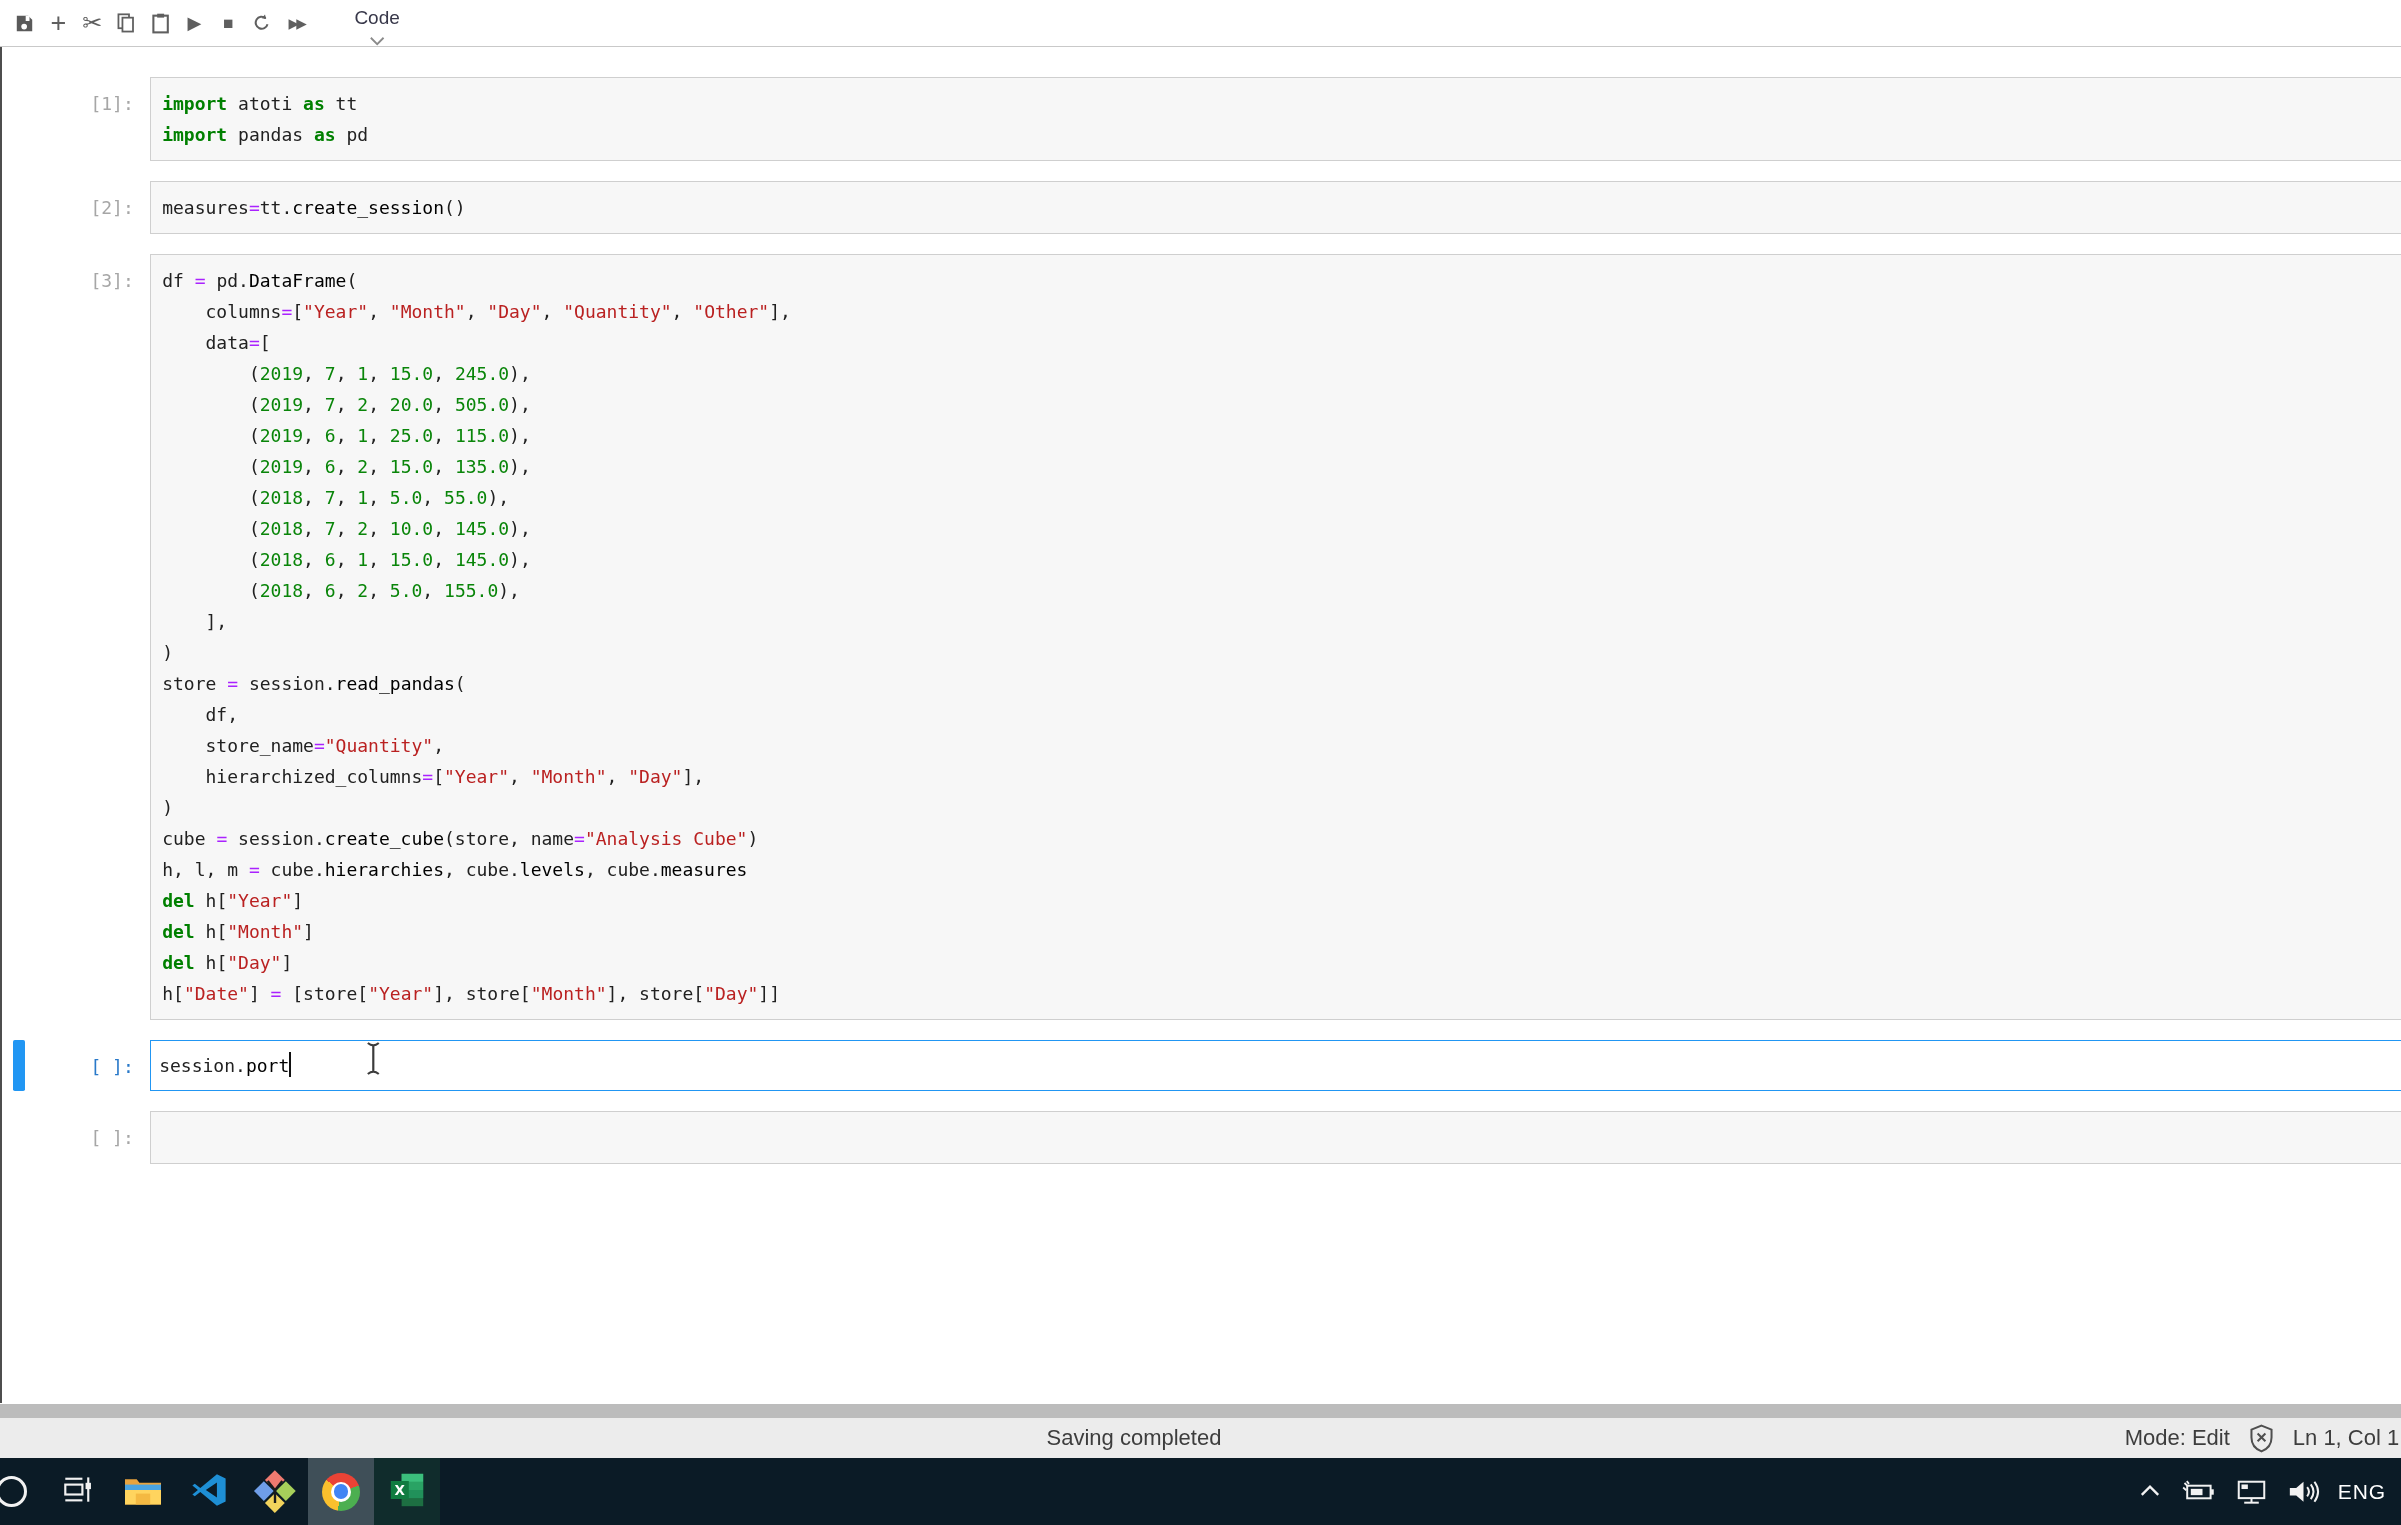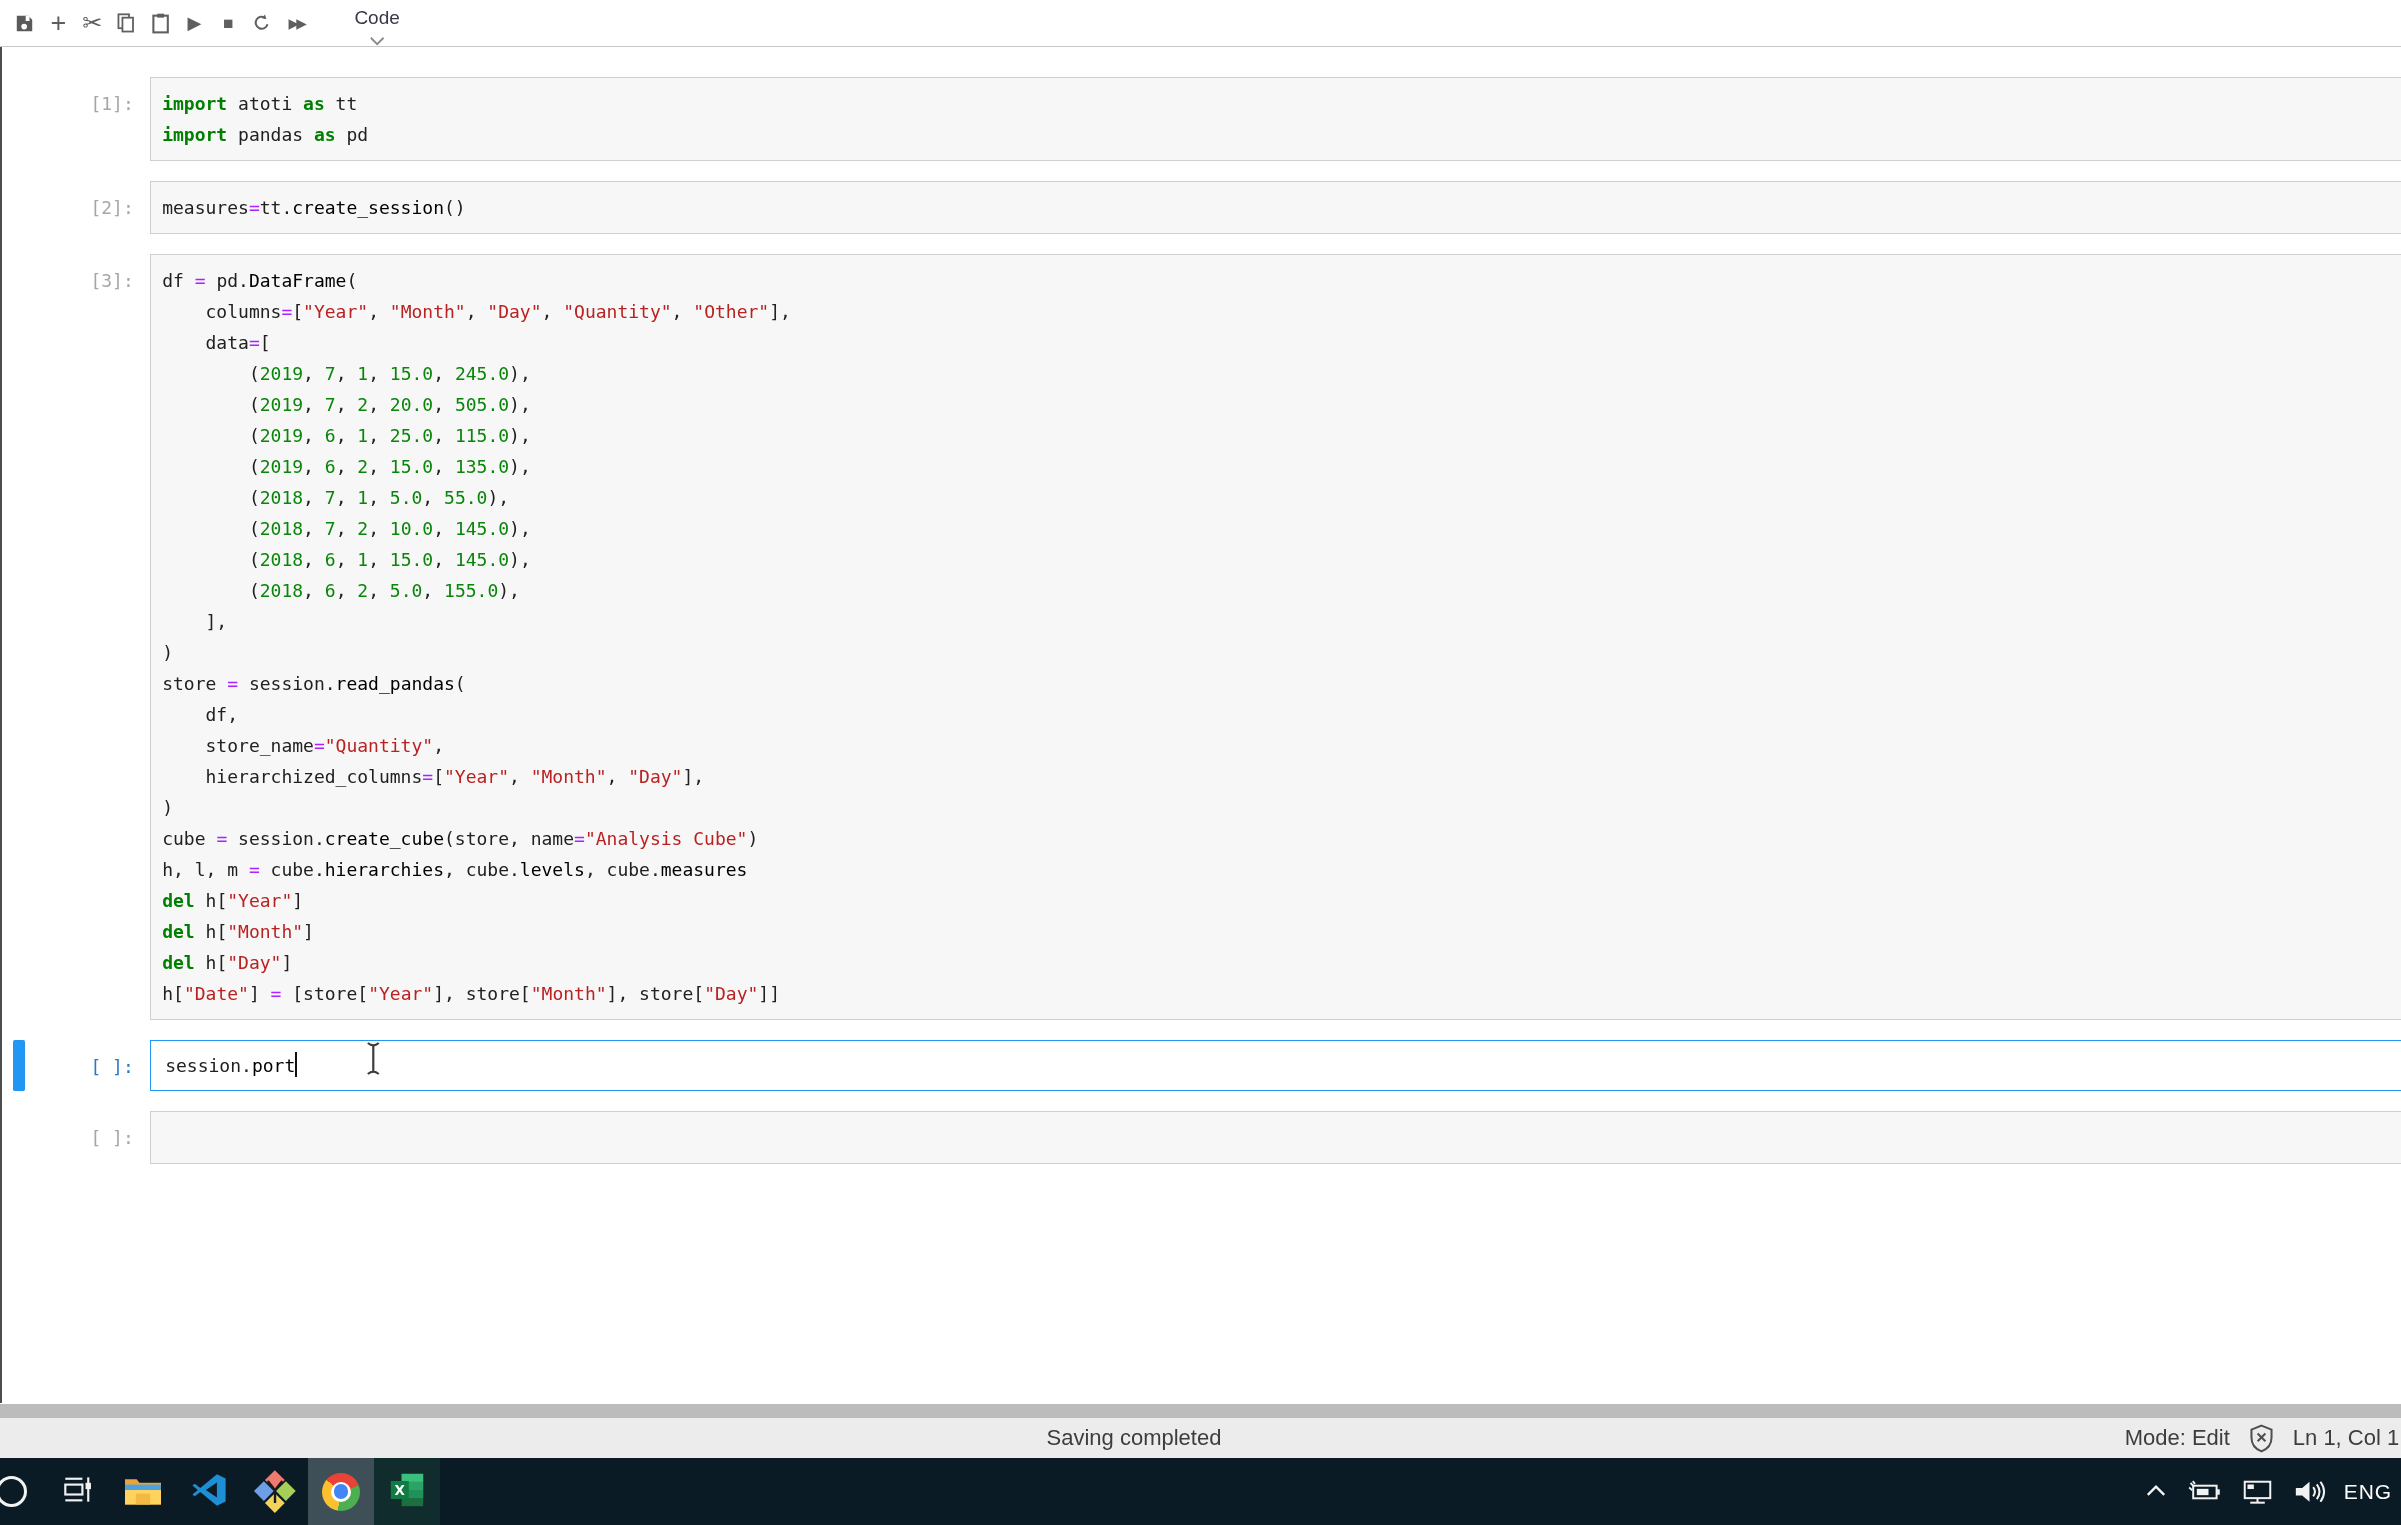--- a/index.html
+++ b/index.html
@@ -47,21 +47,21 @@
   .cell.active .prompt { color:#2979c9; }
   .input {
     flex:1; margin-left:16.4px; background:#f7f7f7;
     border:0.9px solid #cfcfcf; border-right:none;
     padding:10px 16px 10px 11px;
     font-family:"DejaVu Sans Mono", monospace; font-size:18px; line-height:31px;
     color:#212121; white-space:pre; cursor:text;
   }
   .cell.active .input {
     background:#fff; border:1.8px solid #2196f3; border-right:none;
-    padding:9px 0 9px 14px;
+    padding:9px 0 9px 8px;
   }
   .line { height:31px; }
   .kw   { color:#008000; font-weight:bold; }
   .str  { color:#ba2121; }
   .num  { color:#098509; }
   .op   { color:#aa22ff; }
   .prop { color:#000000; }
   .txt  { color:#212121; }
   .caret {
     display:inline-block; width:1.8px; height:24.6px; background:#111; vertical-align:-4.6px;
@@ -97,21 +97,21 @@
   }
   .tb-apps { display:flex; height:100%; align-items:center; }
   .app-tile {
     width:66px; height:67px; display:flex; align-items:center; justify-content:center;
     cursor:pointer; flex:none;
   }
   .app-tile.first { width:44px; justify-content:flex-start; padding-left:0; }
   .app-tile.highlight { background:#3f4f58; }
   .app-tile.highlight-subtle { background:#102c2c; }
   .tray {
-    margin-left:auto; display:flex; align-items:center; gap:18px; padding-right:9px;
+    margin-left:auto; display:flex; align-items:center; gap:18px; padding-right:15px;
     color:#fff; height:100%;
   }
   .tray-item { display:flex; align-items:center; justify-content:center; cursor:pointer; }
   .tray-lang { font-size:21px; color:#fff; letter-spacing:0.9px; }
 
   
   .cortana-ring {
     width:31px; height:31px; border:3.6px solid #f2f2f2; border-radius:50%;
     margin-left:-3.6px;
   }

